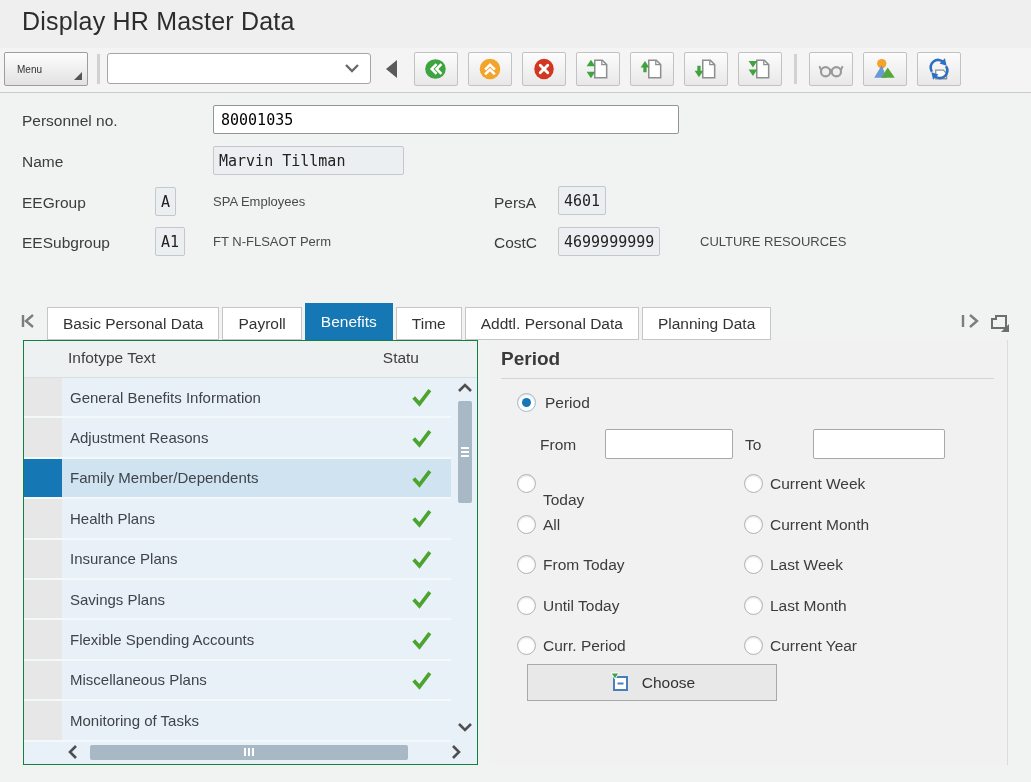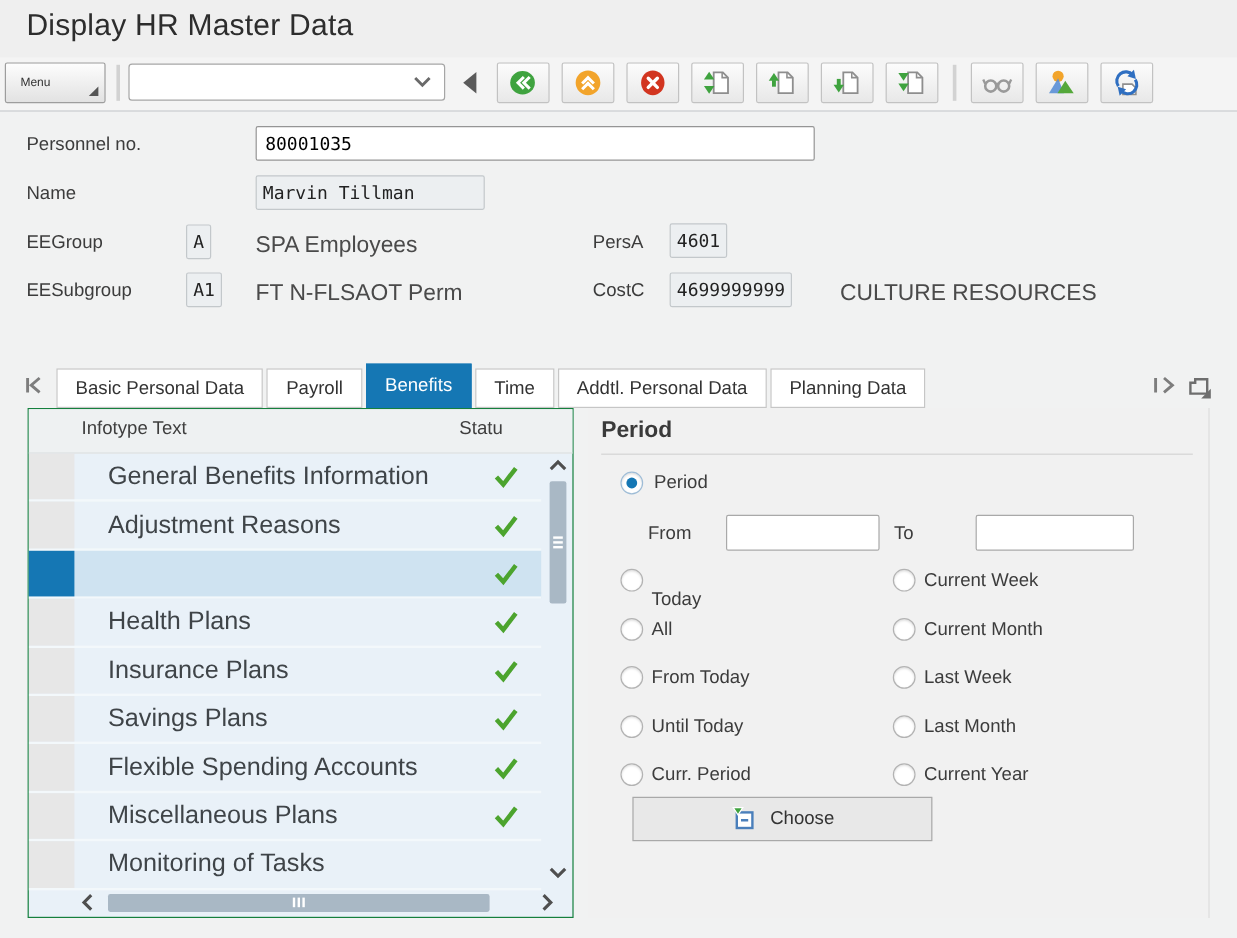--- a/index.html
+++ b/index.html
@@ -19,21 +19,21 @@
   .collapse-tri { position:absolute; left:386px; top:12px; width:0; height:0; border-top:9px solid transparent; border-bottom:9px solid transparent; border-right:11px solid #5a5a5a; cursor:pointer; }
   .tb-icons { position:absolute; left:414px; top:4px; display:flex; align-items:center; }
   .tb-btn { width:44px; height:34px; background:linear-gradient(#fcfcfc,#e8e8e8); border:1px solid #c2c2c2; border-radius:2px; margin-right:10px; display:flex; align-items:center; justify-content:center; cursor:pointer; }
   .tb-group-sep { width:3px; height:30px; background:#d2d2d2; margin:0 12px 0 2px; }
   .ic-green { fill:var(--icon-green); } .ic-orange { fill:var(--icon-orange); } .ic-red { fill:var(--icon-red); }
   .st-white { stroke:#fff; fill:none; stroke-width:2.3; } 
   .pg { fill:#fff; stroke:#8e8e8e; stroke-width:1.4; }
 
   
   .lbl { position:absolute; font-size:15.5px; color:#3c3c3c; }
-  .desc { position:absolute; font-size:19px; color:#4a4a4a; }
+  .desc { position:absolute; font-size:13px; color:#4a4a4a; }
   .mono { font-family:"DejaVu Sans Mono","Liberation Mono",monospace; }
   .inp-main { position:absolute; left:213px; top:105px; width:466px; height:29px; border:1px solid #959595; border-radius:2px; background:#fff; font-size:15px; padding:0 7px; }
   .ro-box { position:absolute; background:#eceff1; border:1px solid #c3c8cb; border-radius:2px; font-size:15px; color:#222; display:flex; align-items:center; padding:0 5px; height:29px; }
 
   
   .tabstrip { position:absolute; left:0; top:302px; right:0; height:38px; }
   .tab-scroll { position:absolute; top:9px; cursor:pointer; }
   .tabs { position:absolute; left:47px; top:1px; display:flex; align-items:flex-end; }
   .tab { height:33px; padding:0 15px; display:flex; align-items:center; background:#fff; border:1px solid #c6c6c6; margin-right:3px; font-size:15.5px; color:#333; cursor:pointer; white-space:nowrap; }
   .tab.active { background:var(--accent-blue); border-color:var(--accent-blue); color:#fff; height:37px; }
@@ -41,21 +41,21 @@
   
   .list-panel { position:absolute; left:23px; top:340px; width:455px; height:425px; background:var(--list-bg); border:1px solid #15803d; }
   .list-head { position:absolute; left:0; top:0; right:0; height:37px; background:#eef1f2; border-bottom:1px solid #dcdfe1; }
   .col-text { position:absolute; left:44px; top:8px; font-size:15.5px; color:#3e3e3e; }
   .col-status { position:absolute; right:58px; top:8px; font-size:15.5px; color:#3e3e3e; }
   .rows { position:absolute; left:0; top:37px; right:26px; }
   .irow { position:relative; height:40.4px; display:flex; align-items:center; border-bottom:2px solid #f3f8fb; cursor:pointer; }
   .sel { width:38px; align-self:stretch; background:#e7e7e7; margin-right:4px; }
   .irow.selected { background:var(--row-selected-bg); }
   .irow.selected .sel { background:var(--accent-blue); }
-  .rtxt { font-size:21px; color:#3f4448; padding-left:4px; white-space:nowrap;margin-left:20px; }
+  .rtxt { font-size:15px; color:#3f4448; padding-left:4px; white-space:nowrap; }
   .chk { position:absolute; right:17px; top:50%; transform:translateY(-50%); visibility:hidden; line-height:0; }
   .chk.show { visibility:visible; }
   .vscroll { position:absolute; right:1px; top:40px; bottom:28px; width:22px; }
   .vs-arrow { position:absolute; left:0; width:22px; height:16px; display:flex; justify-content:center; cursor:pointer; }
   .vs-thumb { position:absolute; left:4px; right:4px; top:20px; height:102px; background:var(--scrollbar-thumb); border-radius:2px; cursor:grab; }
   .vs-thumb::after { content:""; position:absolute; left:50%; top:50%; width:8px; height:2px; margin:-1px 0 0 -4px; background:#fff; box-shadow:0 -4px 0 #fff, 0 4px 0 #fff; }
   .hscroll { position:absolute; left:42px; right:14px; bottom:3px; height:18px; display:flex; align-items:center; }
   .hs-track { flex:1; position:relative; height:15px; margin:0 10px; }
   .hs-thumb { position:absolute; left:0; top:0; width:91%; height:100%; background:var(--scrollbar-thumb); border-radius:2px; cursor:grab; }
   .hs-thumb::after { content:""; position:absolute; left:50%; top:50%; width:2px; height:8px; margin:-4px 0 0 -1px; background:#fff; box-shadow:-4px 0 0 #fff, 4px 0 0 #fff; }
@@ -237,20 +237,21 @@
       </div>
       <div class="irow">
         <div class="sel"></div>
         <div class="rtxt">Adjustment Reasons</div>
         <span class="chk show"><svg width="25" height="25" viewBox="0 0 24 24">
               <path d="M4.5 12.5 l5.5 6 L20 5.5" stroke="#4ca42e" stroke-width="3.6" fill="none"></path>
             </svg></span>
       </div>
       <div class="irow selected">
         <div class="sel"></div>
+        <div class="rtxt">Family Member/Dependents</div>
         <span class="chk show"><svg width="25" height="25" viewBox="0 0 24 24">
               <path d="M4.5 12.5 l5.5 6 L20 5.5" stroke="#4ca42e" stroke-width="3.6" fill="none"></path>
             </svg></span>
       </div>
       <div class="irow">
         <div class="sel"></div>
         <div class="rtxt">Health Plans</div>
         <span class="chk show"><svg width="25" height="25" viewBox="0 0 24 24">
               <path d="M4.5 12.5 l5.5 6 L20 5.5" stroke="#4ca42e" stroke-width="3.6" fill="none"></path>
             </svg></span>

